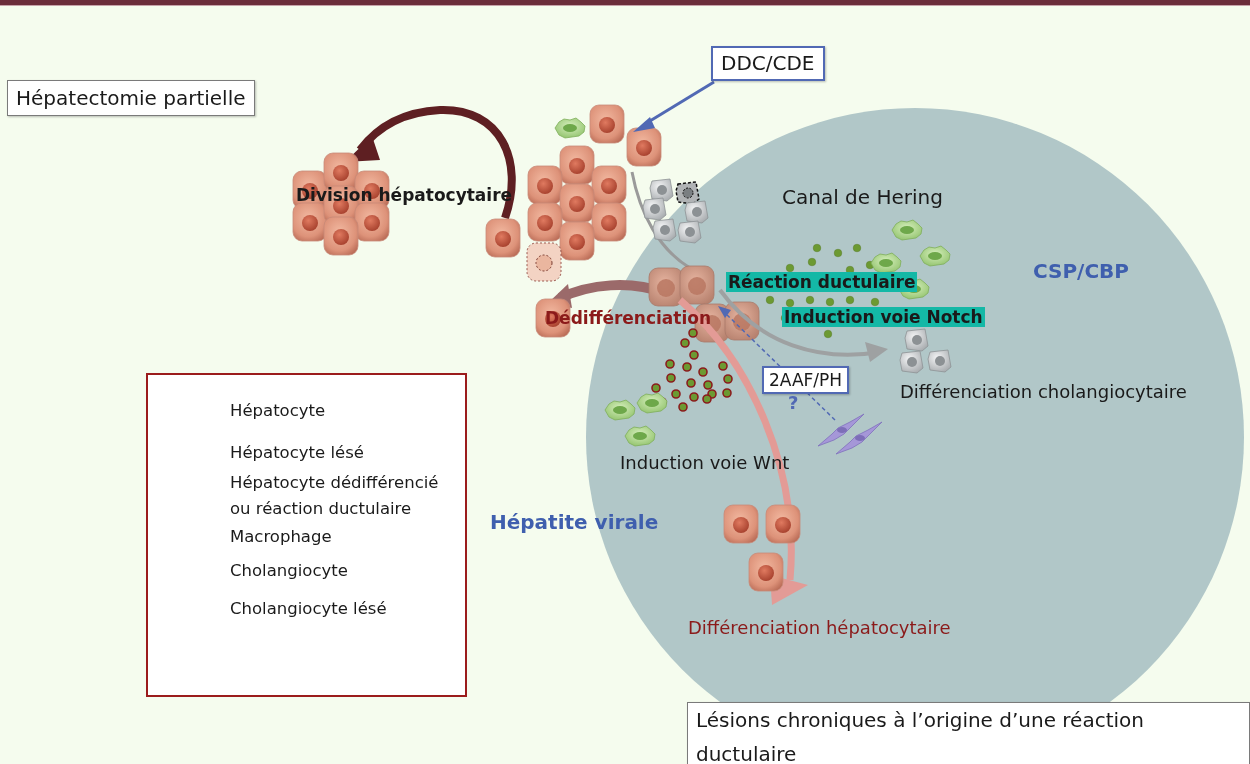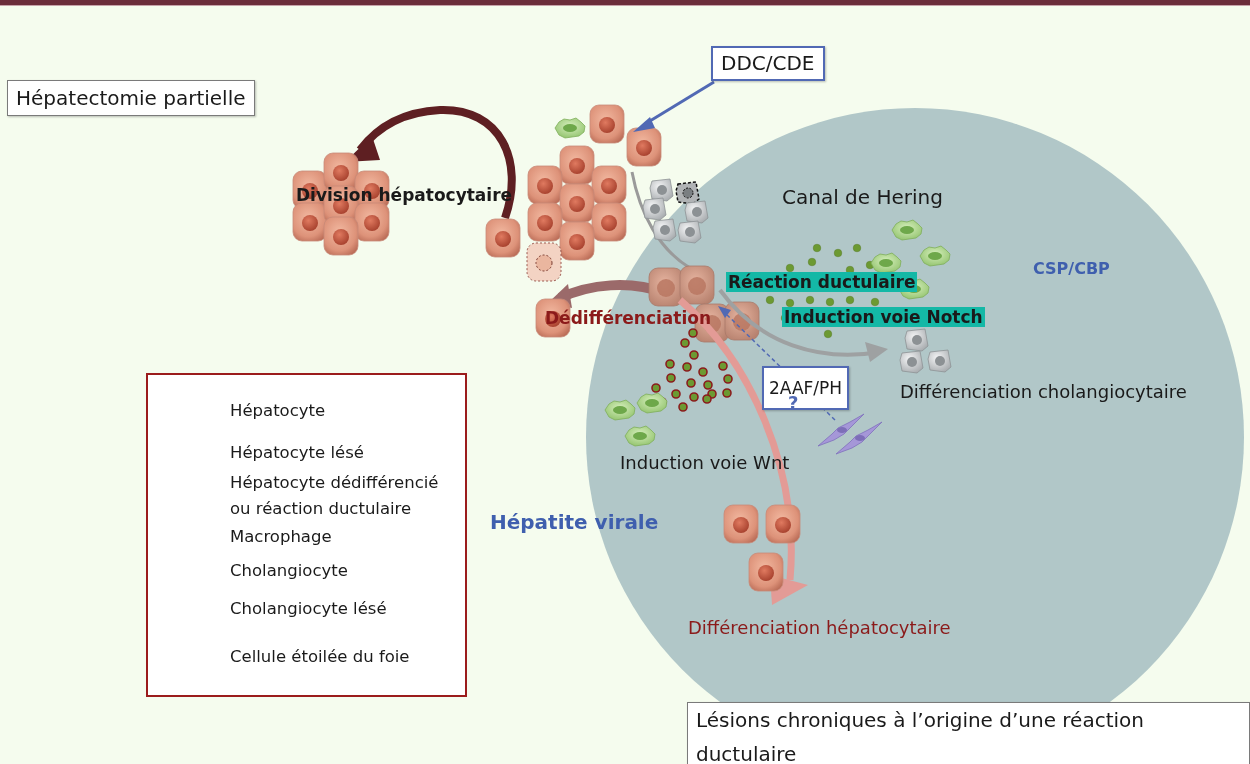--- a/index.html
+++ b/index.html
@@ -219,39 +219,38 @@
       <use href="#stel" x="190" y="648"></use>
       <use href="#stel" x="210" y="660"></use>
     </g>
   </svg>
 
   <div class="box" style="left:7px;top:80px;">Hépatectomie partielle</div>
   <div class="box box-blue" style="left:711px;top:46px;line-height:31px;">DDC/CDE</div>
 
   <div class="lbl bold" style="left:296px;top:173px;font-size:17px;margin-top:12px;">Division hépatocytaire</div>
   <div class="lbl" style="left:752px;top:185px;font-size:20px;margin-left:30px;">Canal de Hering</div>
-  <div class="lbl bold" style="left:1033px;top:259px;font-size:16px;color:#3f5fae;">CSP/CBP</div>
+  <div class="lbl bold" style="left:1033px;top:259px;font-size:20px;color:#3f5fae;">CSP/CBP</div>
 
   <div class="lbl bold hl" style="left:726px;top:272px;font-size:17px;">Réaction ductulaire</div>
   <div class="lbl bold hl" style="left:782px;top:307px;font-size:17px;">Induction voie Notch</div>
   <div class="lbl bold" style="left:545px;top:308px;font-size:17px;color:#8b1a1a;">Dédifférenciation</div>
 
-  <div class="box box-blue" style="left:762px;top:366px;line-height:24px;font-size:17px;padding:8px 5px;">2AAF/PH</div>
+  <div class="box box-blue" style="left:762px;top:366px;line-height:24px;font-size:17px;padding:0 5px;">2AAF/PH</div>
   <div class="lbl bold" style="left:788px;top:392px;font-size:18px;color:#5169b4;">?</div>
 
   <div class="lbl" style="left:900px;top:381px;font-size:18px;">Différenciation cholangiocytaire</div>
   <div class="lbl" style="left:620px;top:452px;font-size:18px;">Induction voie Wnt</div>
   <div class="lbl bold" style="left:490px;top:510px;font-size:20px;color:#3f5fae;">Hépatite virale</div>
   <div class="lbl" style="left:688px;top:617px;font-size:18px;color:#8b1a1a;">Différenciation hépatocytaire</div>
 
   <div class="box" style="left:687px;top:702px;">Lésions chroniques à l’origine d’une réaction ductulaire</div>
 
   <div class="legend">
     <div class="legend-text" style="top:24px;">Hépatocyte</div>
     <div class="legend-text" style="top:66px;text-align:right;">Hépatocyte lésé</div>
     <div class="legend-text" style="top:122px;">ou réaction ductulaire</div>
     <div class="legend-text" style="top:96px;">Hépatocyte dédifférencié</div>
     <div class="legend-text" style="top:150px;">Macrophage</div>
     <div class="legend-text" style="top:184px;">Cholangiocyte</div>
     <div class="legend-text" style="top:222px;">Cholangiocyte lésé</div>
-    <div class="legend-text" style="top:270px;">Cellule étoilée du foie</div>
   </div>
 </div>
 
 </body></html>

